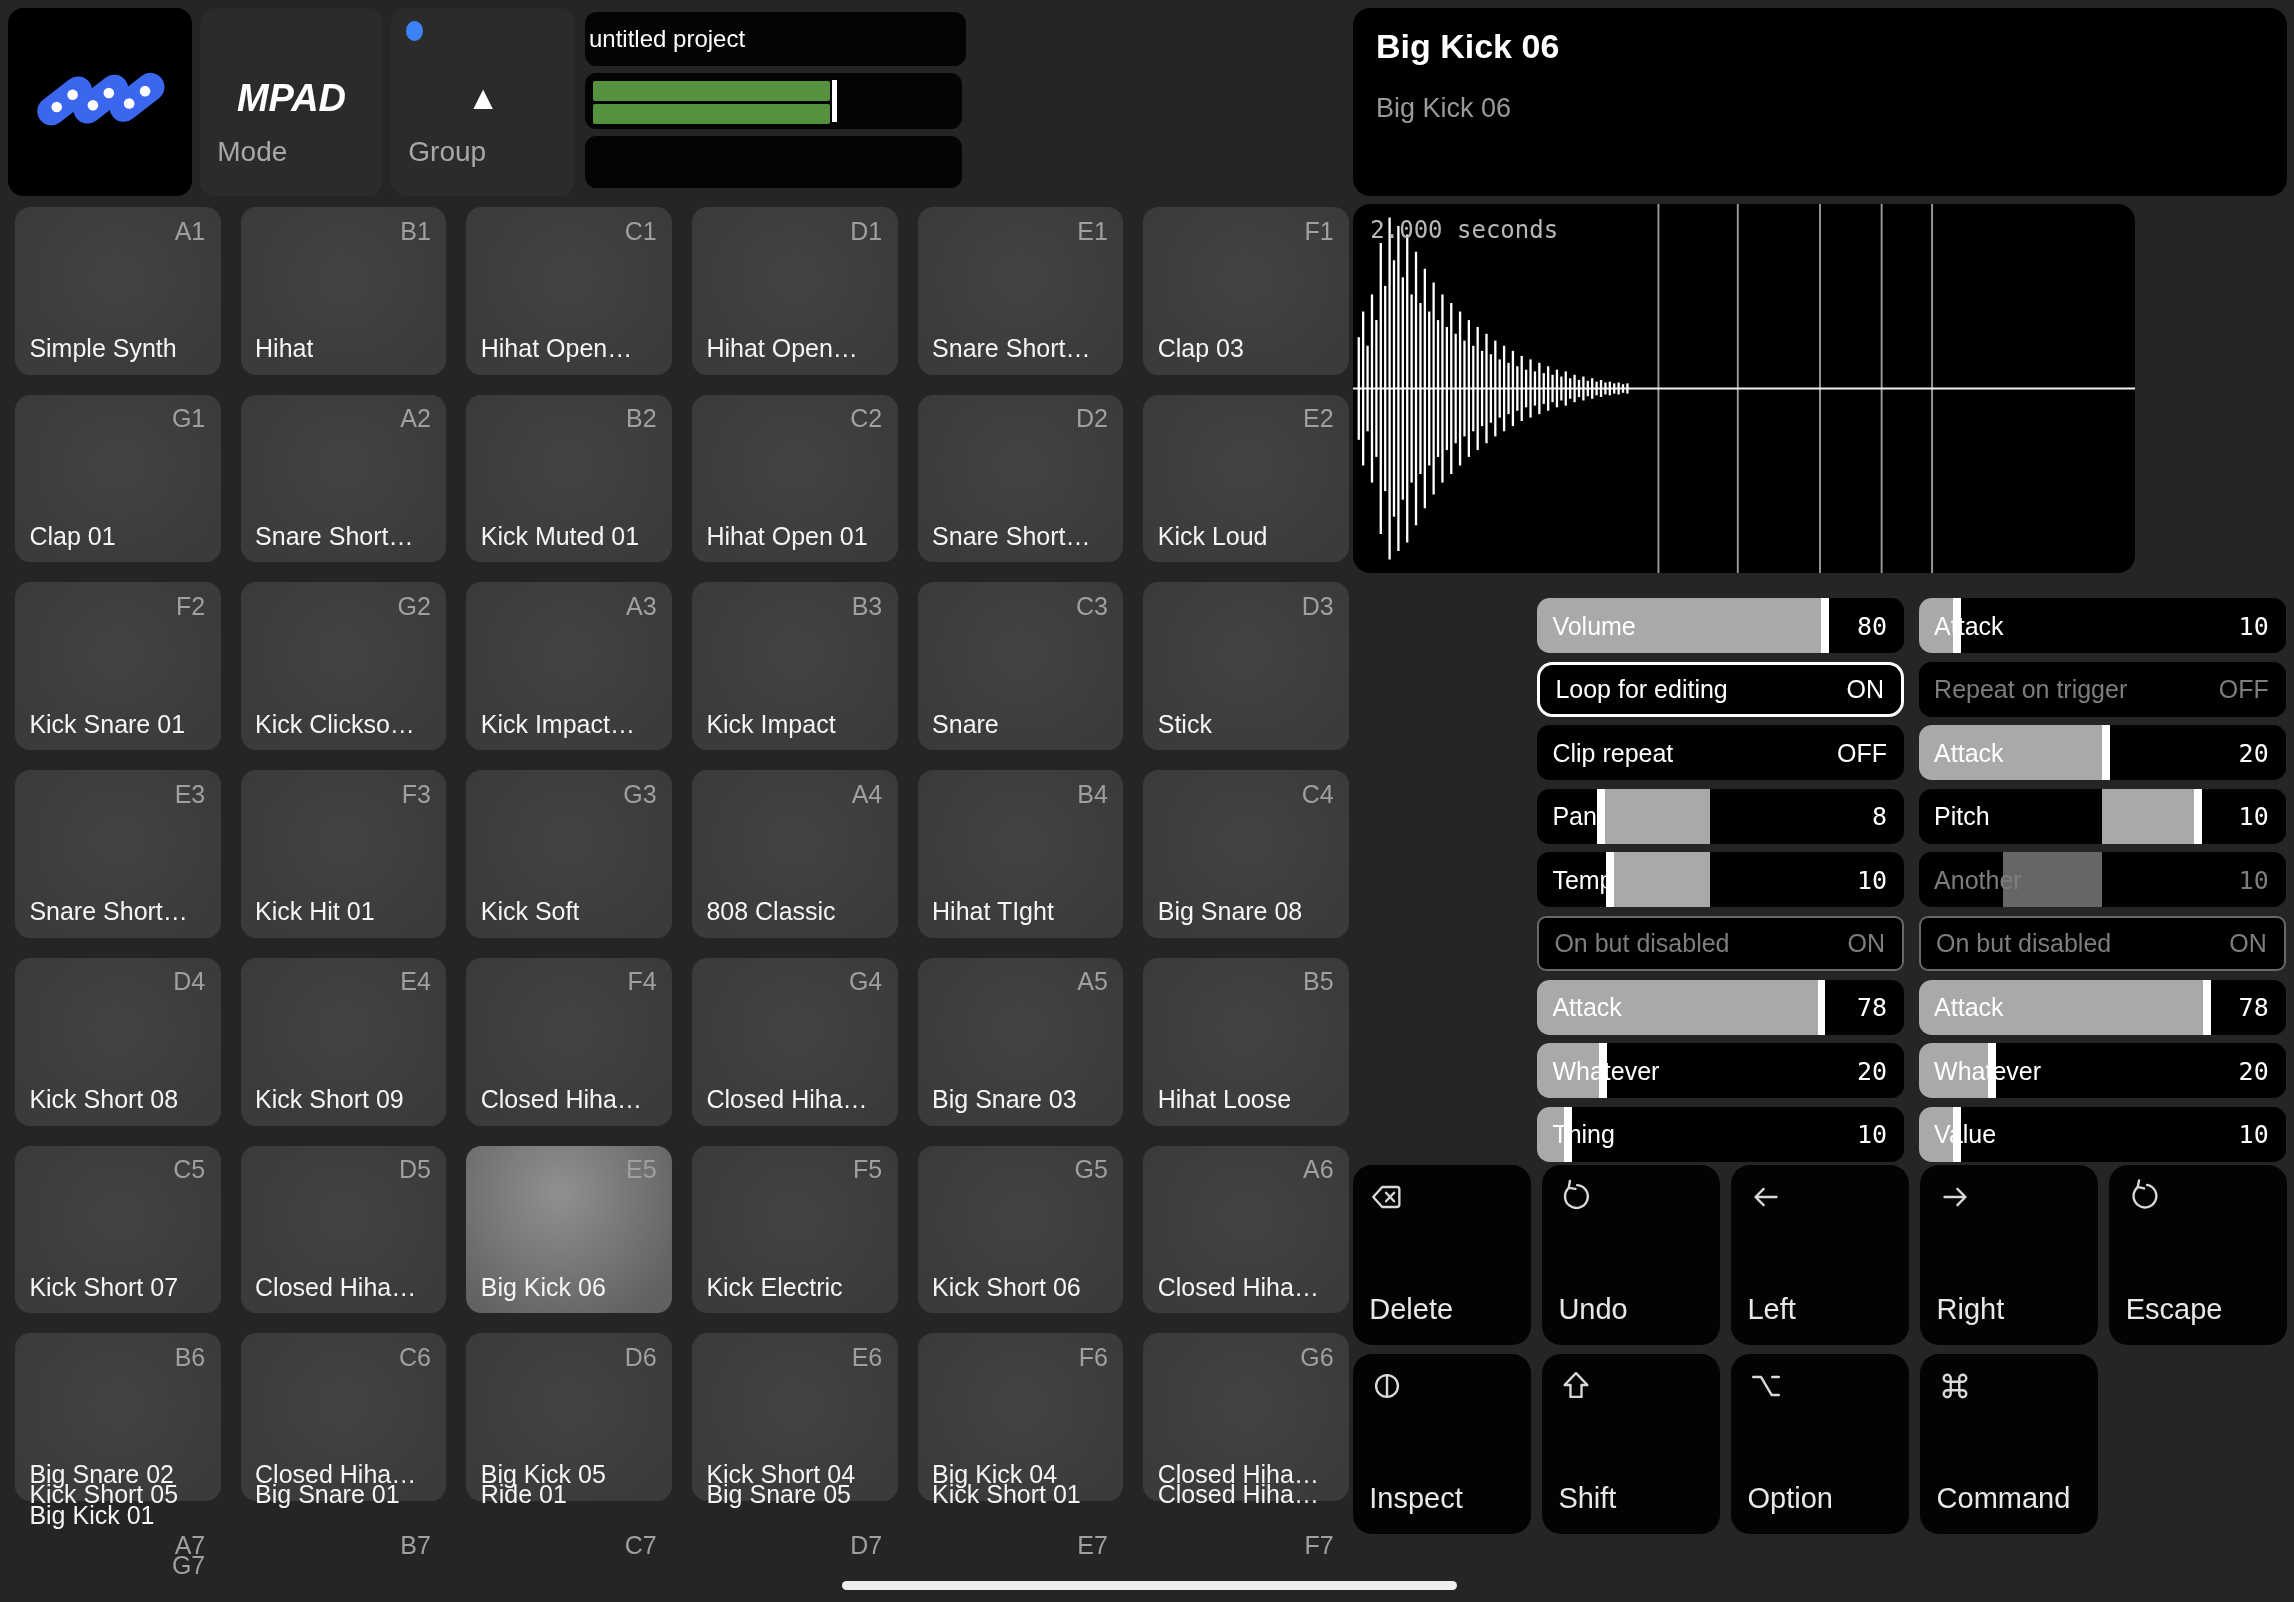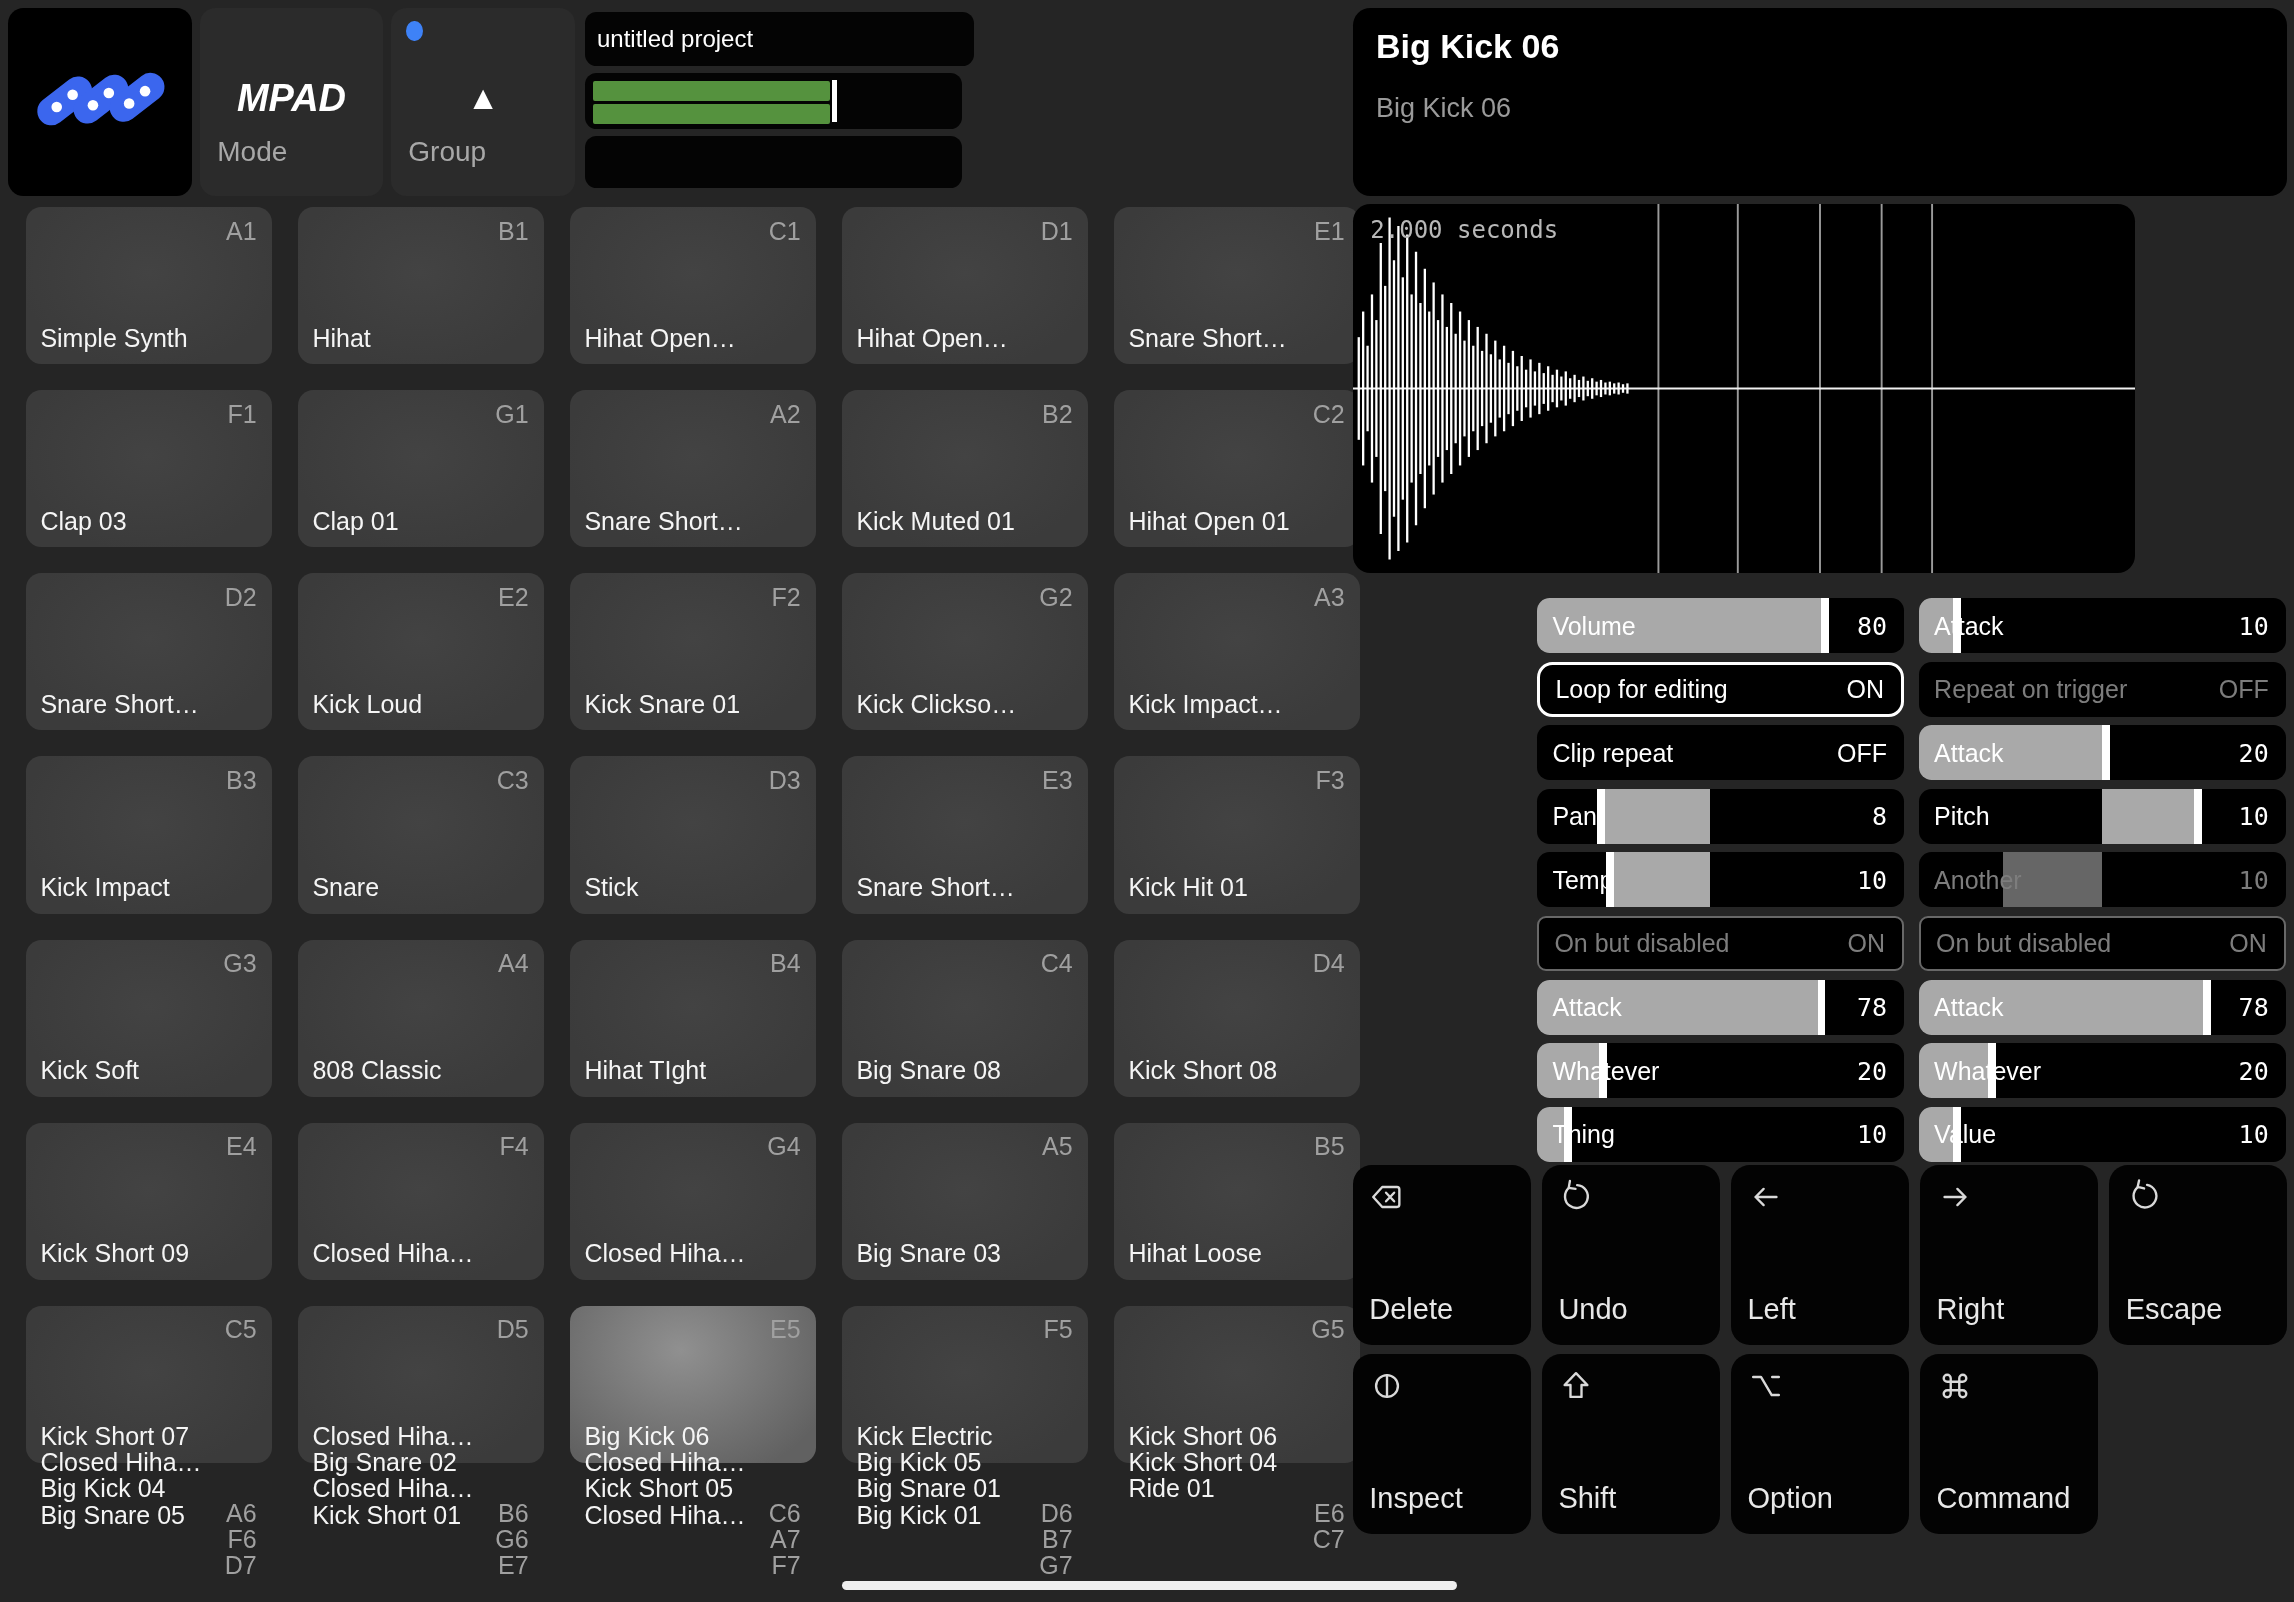--- a/index.html
+++ b/index.html
@@ -10,29 +10,29 @@
   
   .tile{position:absolute;border-radius:15.4px;}
   .tile-logo{left:7.7px;top:7.7px;width:184px;height:188px;background:#000;display:flex;align-items:center;justify-content:center;}
   .tile-mode{left:200px;top:7.7px;width:183px;height:188px;background:#2b2b2b;}
   .tile-group{left:391px;top:7.7px;width:184px;height:188px;background:#2b2b2b;}
   .tile-title{position:absolute;left:0;right:0;top:69px;text-align:center;font-size:38px;font-weight:600;color:#fff;font-style:italic;}
   .tile-sub{position:absolute;left:17.3px;bottom:28px;font-size:28px;color:#a8a8a8;}
   .group-dot{position:absolute;left:15.4px;top:13.4px;width:16.3px;height:20px;border-radius:50%;background:#3e82f7;}
   .group-arrow{position:absolute;left:0;right:0;top:71px;text-align:center;font-size:33px;color:#fff;}
   .proj-box{position:absolute;left:585px;width:377px;background:#040404;border-radius:11.5px;}
-  .proj-name{top:11.5px;height:54px;line-height:54px;padding-left:12px;font-size:24px;color:#fff;}
+  .proj-name{top:11.5px;height:54px;line-height:54px;padding-left:4px;font-size:24px;color:#fff;}
   .proj-meter{top:73px;height:56px;}
   .proj-extra{top:136px;height:52px;}
   .meter-bar{position:absolute;left:7.7px;height:20px;width:63%;background:#55923e;border-radius:1.9px;}
   .meter-cursor{position:absolute;height:42px;top:6.7px;width:4.8px;background:#fff;left:calc(63% + 9.6px);}
 
   
-  .pad-grid{position:absolute;left:26px;top:207px;width:1334px;height:1334px;
-            display:grid;grid-template-columns:repeat(5,1fr);grid-template-rows:repeat(7,1fr);gap:26px;}
+  .pad-grid{position:absolute;left:15px;top:207px;width:1334px;height:1334px;
+            display:grid;grid-template-columns:repeat(6,1fr);grid-template-rows:repeat(7,1fr);gap:20px;}
   .pad{position:relative;border-radius:15.4px;background:radial-gradient(ellipse at 50% 42%, #434343 0%, #3b3b3b 75%);}
   .pad.selected{background:radial-gradient(ellipse at 45% 28%, #909090 0%, #616161 85%);}
   .pad-id{position:absolute;top:9.6px;right:15.4px;font-size:25px;color:#a0a0a0;}
   .pad-name{position:absolute;left:14.4px;bottom:11.5px;font-size:25px;color:#f5f5f5;white-space:nowrap;overflow:hidden;max-width:161px;}
 
   
   .info-box{position:absolute;left:1353px;top:7.7px;width:934px;height:188px;background:#000;border-radius:17.3px;}
   .info-title{position:absolute;left:23px;top:19px;font-size:34px;font-weight:600;color:#fff;}
   .info-sub{position:absolute;left:23px;top:85px;font-size:27px;color:#9a9a9a;}
   .wave-box{position:absolute;left:1353px;top:204px;width:782px;height:369px;background:#000;border-radius:17.3px;overflow:hidden;}

